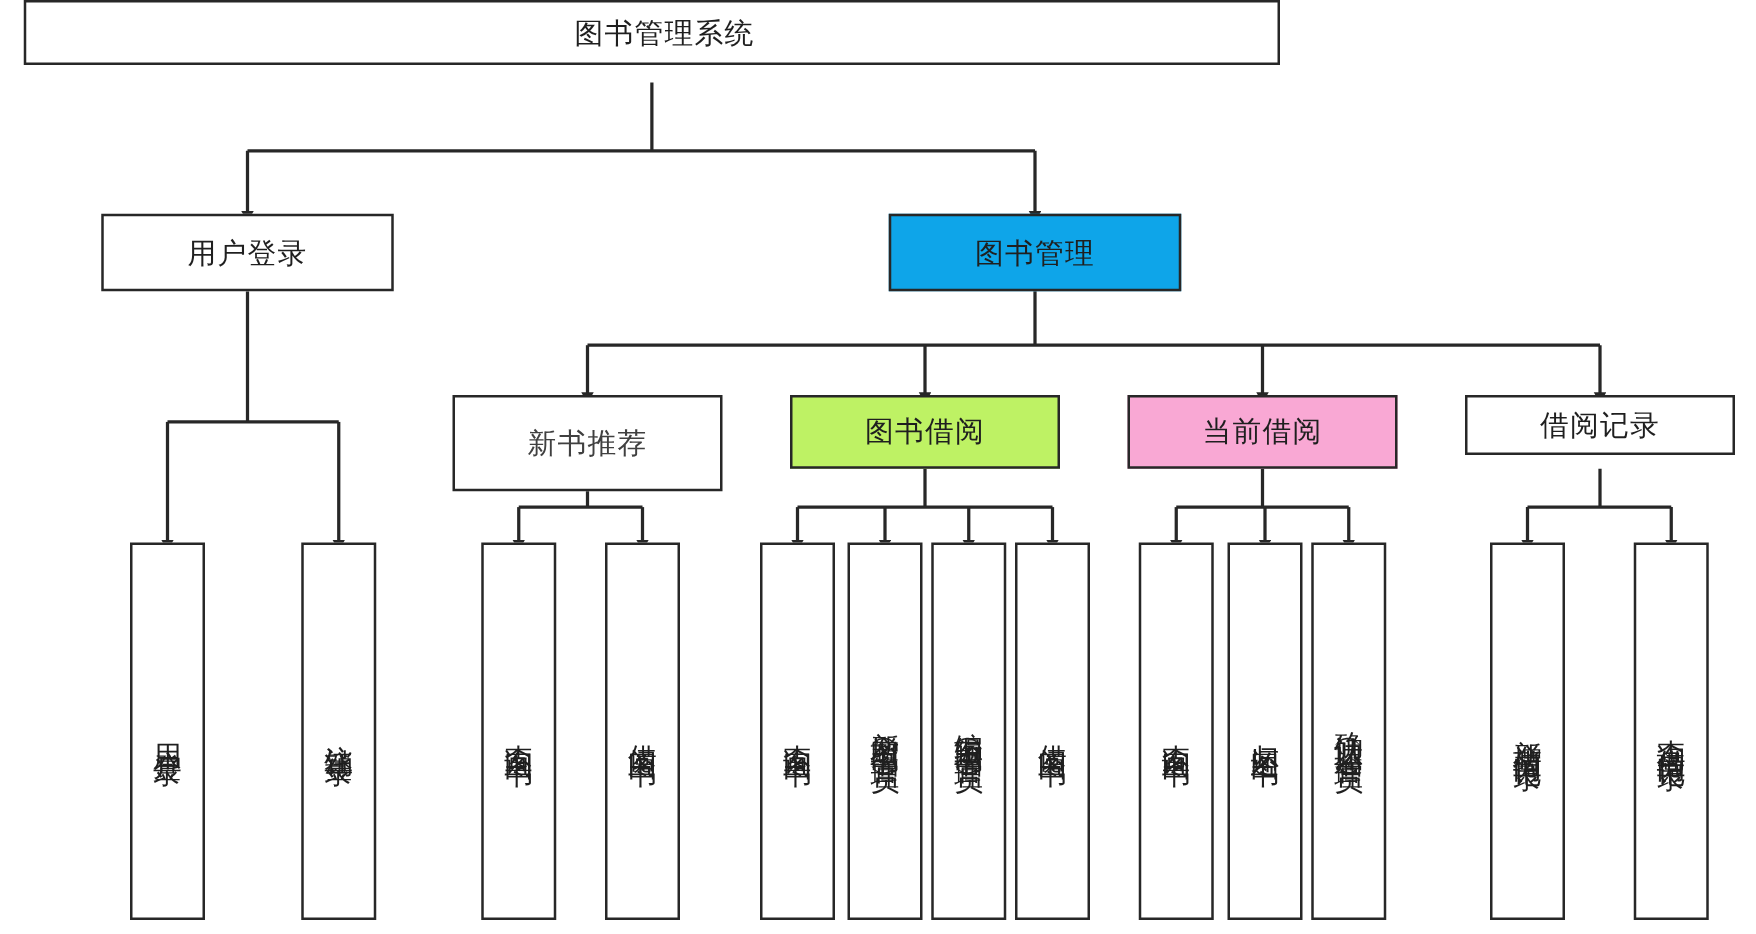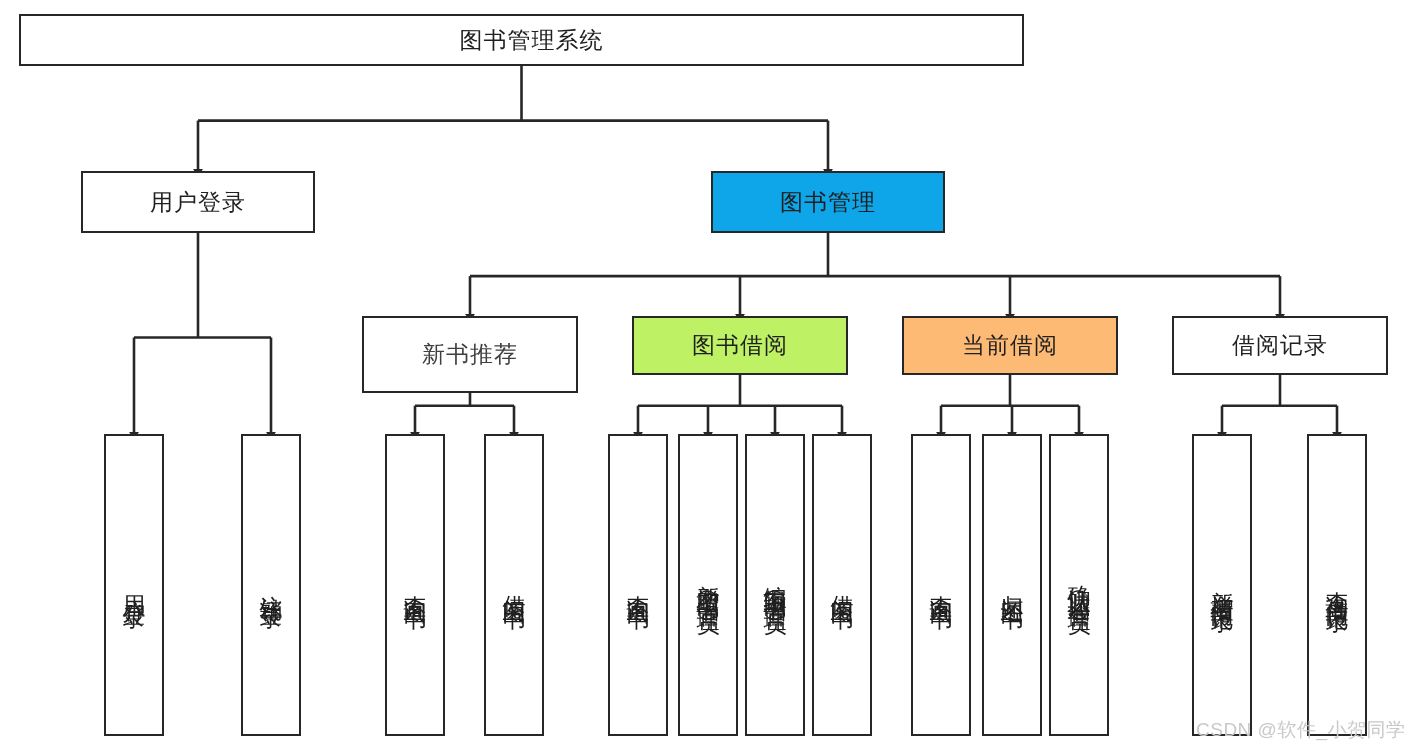--- a/index.html
+++ b/index.html
@@ -100,39 +100,39 @@
         <line x1="1012" y1="405.68" x2="1012" y2="433" stroke="#272727" stroke-width="2.6" marker-end="url(#arrowhead)"></line>
         <line x1="1079" y1="405.68" x2="1079" y2="433" stroke="#272727" stroke-width="2.6" marker-end="url(#arrowhead)"></line>
         <line x1="1280" y1="375" x2="1280" y2="405.68" stroke="#272727" stroke-width="2.6"></line>
         <line x1="1222" y1="405.68" x2="1337" y2="405.68" stroke="#272727" stroke-width="2.6"></line>
         <line x1="1222" y1="405.68" x2="1222" y2="433" stroke="#272727" stroke-width="2.6" marker-end="url(#arrowhead)"></line>
         <line x1="1337" y1="405.68" x2="1337" y2="433" stroke="#272727" stroke-width="2.6" marker-end="url(#arrowhead)"></line>
       </g>
   </svg>
 
   <div id="node-layer">
-      <div class="node horiz node-root" style="left: 19px; top: 14px; width: 1005px; height: 52px; border-color: rgb(39, 39, 39); background: rgb(255, 255, 255); color: rgb(31, 31, 31); padding-left: 20px;">
+      <div class="node horiz node-root" style="left: 19px; top: 0; width: 1005px; height: 52px; border-color: rgb(39, 39, 39); background: rgb(255, 255, 255); color: rgb(31, 31, 31); padding-left: 20px;">
         <span>图书管理系统</span>
       </div>
       <div class="node horiz" style="left: 81px; top: 171px; width: 234px; height: 62px; border-color: rgb(39, 39, 39); background: rgb(255, 255, 255); color: rgb(31, 31, 31);">
         <span>用户登录</span>
       </div>
       <div class="node horiz" style="left: 711px; top: 171px; width: 234px; height: 62px; border-color: rgb(39, 39, 39); background: #0ea5e9; color: rgb(31, 31, 31);">
         <span>图书管理</span>
       </div>
       <div class="node horiz" style="left: 362px; top: 316px; width: 216px; height: 77px; border-color: rgb(39, 39, 39); background: rgb(255, 255, 255); color: #404040;">
         <span>新书推荐</span>
       </div>
       <div class="node horiz" style="left: 632px; top: 316px; width: 216px; height: 59px; border-color: rgb(39, 39, 39); background: #bef264; color: rgb(31, 31, 31);">
         <span>图书借阅</span>
       </div>
-      <div class="node horiz" style="left: 902px; top: 316px; width: 216px; height: 59px; border-color: rgb(39, 39, 39); background: #fdba74; color: rgb(31, 31, 31);">
+      <div class="node horiz" style="left: 902px; top: 316px; width: 216px; height: 59px; border-color: rgb(39, 39, 39); background: #f9a8d4; color: rgb(31, 31, 31);">
         <span>当前借阅</span>
       </div>
-      <div class="node horiz" style="left: 1172px; top: 316px; width: 216px; height: 59px; border-color: rgb(39, 39, 39); background: rgb(255, 255, 255); color: rgb(31, 31, 31);">
+      <div class="node horiz" style="left: 1172px; top: 316px; width: 216px; height: 48px; border-color: rgb(39, 39, 39); background: rgb(255, 255, 255); color: rgb(31, 31, 31);">
         <span>借阅记录</span>
       </div>
       <div class="node vert" style="left: 104px; top: 434px; width: 60px; height: 302px; border-color: rgb(39, 39, 39); background: rgb(255, 255, 255); color: rgb(31, 31, 31);">
         <span>用户登录</span>
       </div>
       <div class="node vert" style="left: 241px; top: 434px; width: 60px; height: 302px; border-color: rgb(39, 39, 39); background: rgb(255, 255, 255); color: rgb(31, 31, 31);">
         <span>注销登录</span>
       </div>
       <div class="node vert" style="left: 385px; top: 434px; width: 60px; height: 302px; border-color: rgb(39, 39, 39); background: rgb(255, 255, 255); color: rgb(31, 31, 31);">
         <span>查询图书</span>
@@ -162,14 +162,13 @@
         <span>确认归还（管理员）</span>
       </div>
       <div class="node vert" style="left: 1192px; top: 434px; width: 60px; height: 302px; border-color: rgb(39, 39, 39); background: rgb(255, 255, 255); color: rgb(31, 31, 31);">
         <span>新增借阅记录</span>
       </div>
       <div class="node vert" style="left: 1307px; top: 434px; width: 60px; height: 302px; border-color: rgb(39, 39, 39); background: rgb(255, 255, 255); color: rgb(31, 31, 31);">
         <span>查询借阅记录</span>
       </div>
     </div>
 
-  <div class="watermark" style="left: 1196px; top: 717px; color: rgb(201, 201, 201);">CSDN @软件_小贺同学</div>
 </div>
 
 </body></html>

